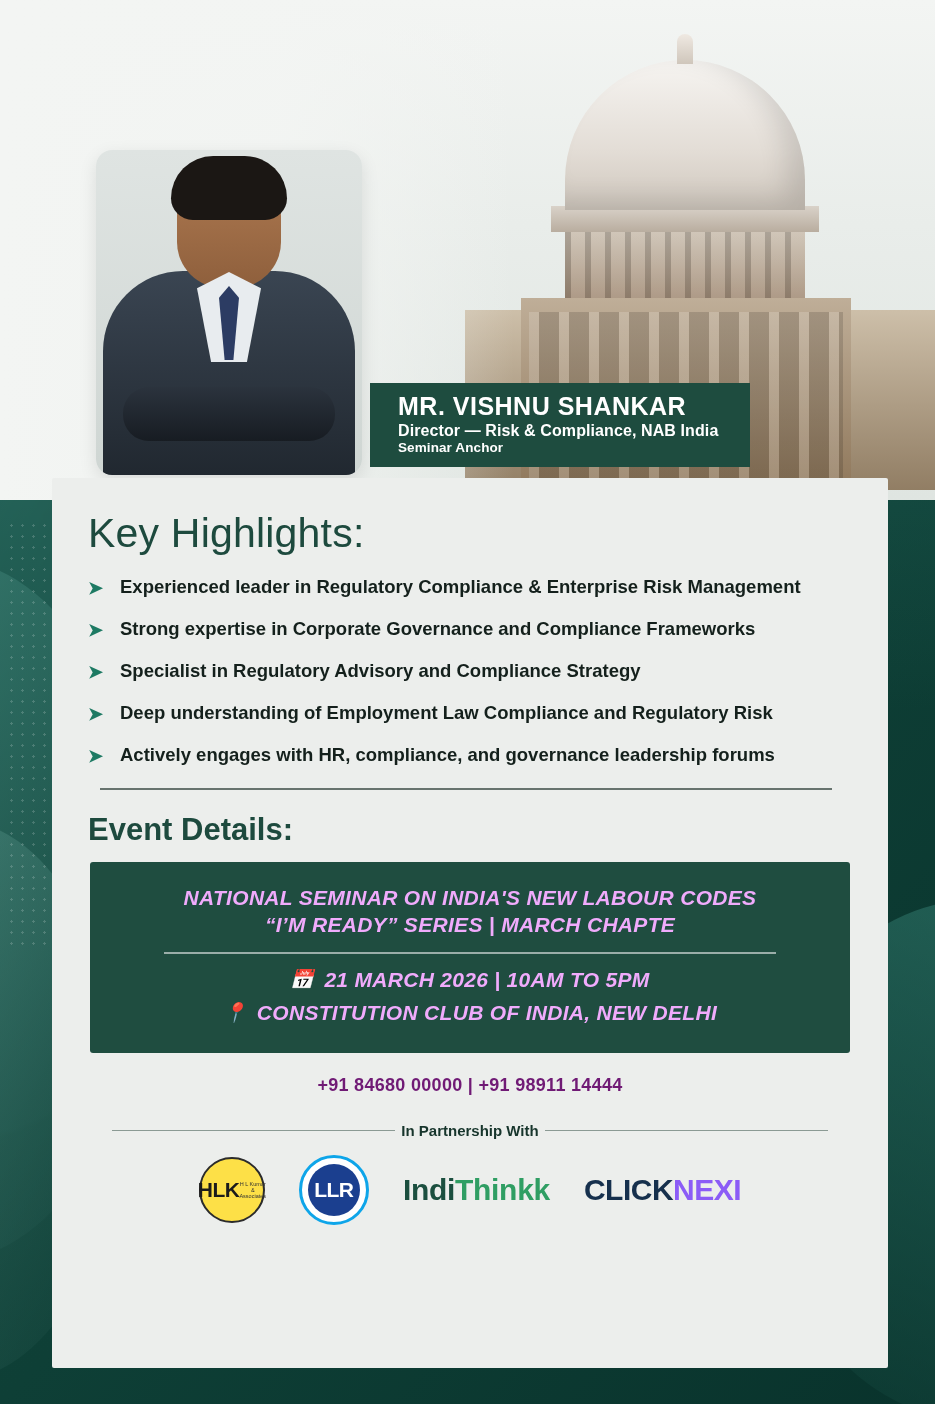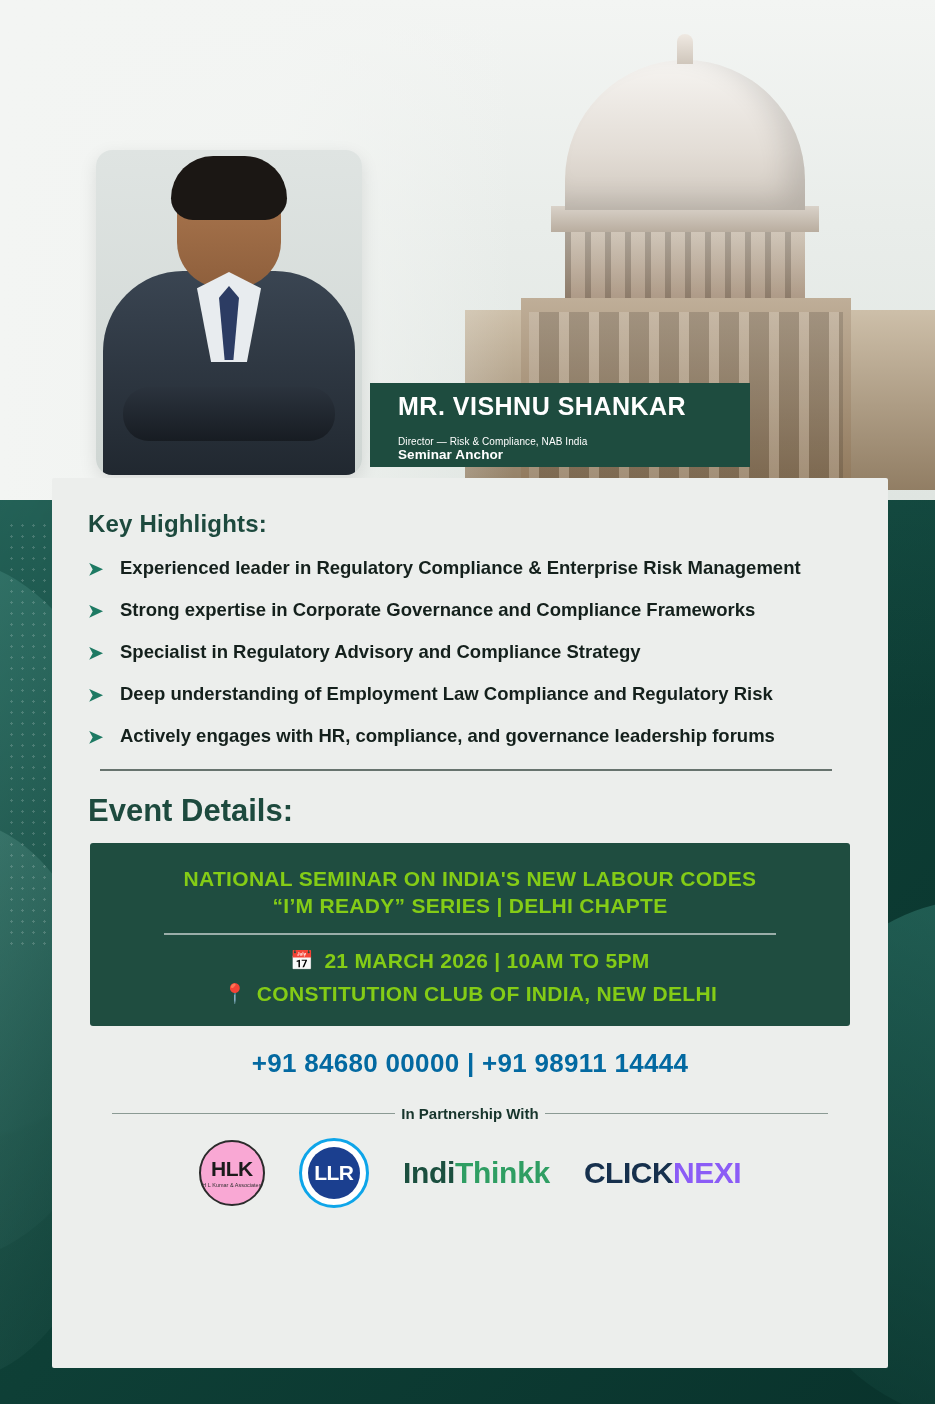--- a/index.html
+++ b/index.html
@@ -150,33 +150,33 @@
   
   .nameplate {
     position: absolute; left: 370px; top: 383px; width: 380px; height: 84px;
     background: #1e4c3f;
     padding: 10px 16px 10px 28px;
     color: #ffffff;
   }
   .np-name {
     font-size: 25px; font-weight: 700; letter-spacing: .5px; line-height: 1.1;
   }
-  .np-role { font-size: 10px; font-weight: 400; margin-top: 15px; letter-spacing:.1px; }
+  .np-role { font-size: 16px; font-weight: 700; margin-top: 1px; letter-spacing:.1px; }
   .np-sub  { font-size: 13.5px; font-weight: 700; letter-spacing:.1px; }
 
   
   .card {
     position: absolute; left: 52px; top: 478px; width: 836px; height: 890px;
     background: #eceeec;
     border-radius: 2px;
   }
   .card-inner { padding: 24px 34px 0 34px; }
 
   .h-title {
-    color: #1d4a3e; font-size: 24px; font-weight: 700; letter-spacing: .2px;
+    color: #1d4a3e; font-size: 41px; font-weight: 400; letter-spacing: .2px;
     margin: 8px 0 18px 2px;
   }
 
   ul.highlights { list-style: none; }
   ul.highlights li {
     position: relative;
     padding-left: 34px;
     margin-bottom: 17px;
     font-size: 18.5px;
     font-weight: 600;
@@ -195,58 +195,59 @@
   }
 
   .h-title2 {
     color: #1d4a3e; font-size: 31px; font-weight: 700;
     margin: 0 0 14px 2px;
   }
 
   .event-box {
     margin: 0 4px;
     background: #1f4d40;
-    color: #84cc16;
+    color: #f0abfc;
     border-radius: 3px;
-    padding: 22px 18px 20px 18px;
+    padding: 22px 18px 28px 18px;
     text-align: center;
+    font-style: italic;
   }
   .ev-title {
     font-size: 21px; font-weight: 700; letter-spacing: .3px; line-height: 1.3;
   }
   .ev-rule { height: 1.5px; background: rgba(255,255,255,.55); margin: 14px 56px; }
   .ev-row {
     font-size: 21px; font-weight: 700; letter-spacing: .3px;
     display: flex; align-items: center; justify-content: center; gap: 10px;
     margin-top: 4px;
   }
   .ev-row + .ev-row { margin-top: 9px; }
   .ico { display:inline-block; line-height: 1; font-size: 19px; }
 
   .phones {
-    text-align: center; color: #0369a1; font-size: 26px; font-weight: 700;
+    text-align: center; color: #701a75; font-size: 18px; font-weight: 700;
     margin-top: 22px; letter-spacing: .3px;
   }
 
   .partners-head {
     display:flex; align-items:center; gap: 6px;
     margin: 26px 26px 0 26px;
     color: #17352c; font-size: 15px; font-weight: 700;
   }
   .ph-line { flex: 1; height: 1.5px; background: #8b9a94; }
 
   .partners {
     display:flex; align-items:center; justify-content:center; gap: 34px;
     margin-top: 16px;
   }
   .logo-hlk { text-align:center; }
   .hlk-circle {
     width: 66px; height: 66px; border-radius: 50%;
     border: 2px solid #2b2b2b; display:flex; align-items:center; justify-content:center;
-    flex-direction: column; background:#f9a8d4;
+    flex-direction: row; background:#fde047;
   }
   .hlk-text { font-size: 21px; font-weight: 700; color:#1b1b1b; letter-spacing:-.5px; }
   .hlk-sub { font-size: 5.5px; color:#333; margin-top:1px; }
 
   .llr-circle {
     width: 70px; height: 70px; border-radius: 50%;
     background:#fff; border: 3px solid #0ea5e9;
     display:flex; align-items:center; justify-content:center;
   }
   .llr-inner {
@@ -331,21 +332,21 @@
           <span>Actively engages with HR, compliance, and governance leadership forums</span>
         </li>
       </ul>
 
       <div class="divider"></div>
 
       <div class="h-title2">Event Details:</div>
 
       <div class="event-box">
         <div class="ev-title">NATIONAL SEMINAR ON INDIA'S NEW LABOUR CODES</div>
-        <div class="ev-title">“I’M READY” SERIES | DELHI CHAPTE</div>
+        <div class="ev-title">“I’M READY” SERIES | MARCH CHAPTE</div>
         <div class="ev-rule"></div>
         <div class="ev-row">
           <span class="ico">📅</span>
           <span>21 MARCH 2026 | 10AM TO 5PM</span>
         </div>
         <div class="ev-row">
           <span class="ico">📍</span>
           <span>CONSTITUTION CLUB OF INDIA, NEW DELHI</span>
         </div>
       </div>

